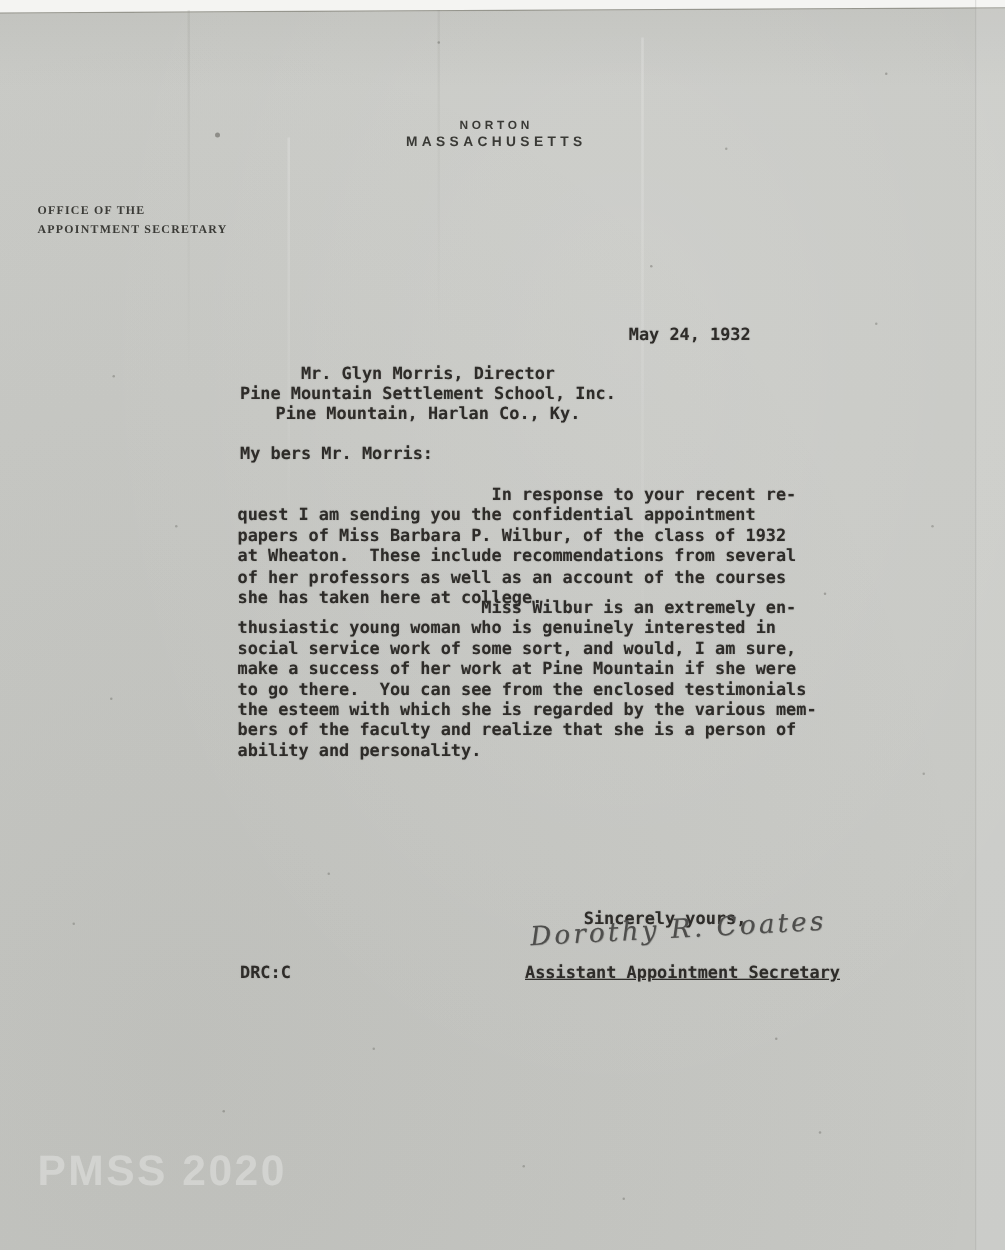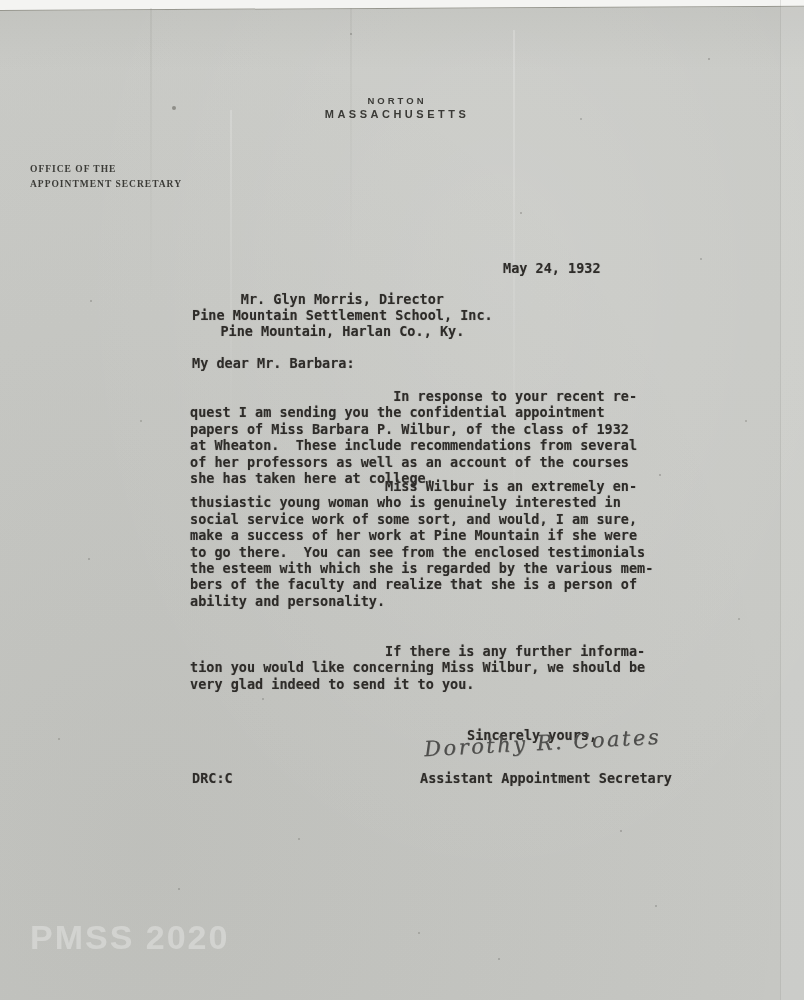--- a/index.html
+++ b/index.html
@@ -109,21 +109,21 @@
     line-height: 16.4px;
   }
   .date-line   { left: 503px; top: 240px; margin-top: 20px; }
   .recipient   { left: 192px; top: 291px; line-height: 16px; text-align: center; }
   .salutation  { left: 192px; top: 355px; }
   .para-1      { left: 190px; top: 388px; }
   .para-2      { left: 190px; top: 478px; }
   .para-3      { left: 190px; top: 643px; }
   .closing     { left: 467px; top: 711px; margin-top: 16px; }
   .initials    { left: 192px; top: 770px; }
-  .signer-title{ left: 420px; top: 770px; }
+  .signer-title{ left: 420px; top: 770px; text-decoration: underline; }
   
   .signature {
     position: absolute;
     left: 424px; top: 731px;
     font-family: "DejaVu Serif", serif;
     font-style: italic;
     font-size: 21px;
     letter-spacing: 2.5px;
     color: #4e4e4c;
     transform: rotate(-3deg);
@@ -160,39 +160,36 @@
     <div>OFFICE OF THE</div>
     <div>APPOINTMENT SECRETARY</div>
   </div>
 
   <div class="typed date-line">May 24, 1932</div>
 
   <div class="typed recipient">Mr. Glyn Morris, Director
 Pine Mountain Settlement School, Inc.
 Pine Mountain, Harlan Co., Ky.</div>
 
-  <div class="typed salutation">My dear Mr. Barbara:</div>
+  <div class="typed salutation">My bers Mr. Morris:</div>
 
   <div class="typed para-1">                         In response to your recent re-
 quest I am sending you the confidential appointment
 papers of Miss Barbara P. Wilbur, of the class of 1932
 at Wheaton.  These include recommendations from several
 of her professors as well as an account of the courses
 she has taken here at college.</div>
   <div class="typed para-2">                        Miss Wilbur is an extremely en-
 thusiastic young woman who is genuinely interested in
 social service work of some sort, and would, I am sure,
 make a success of her work at Pine Mountain if she were
 to go there.  You can see from the enclosed testimonials
 the esteem with which she is regarded by the various mem-
 bers of the faculty and realize that she is a person of
 ability and personality.</div>
-  <div class="typed para-3">                        If there is any further informa-
-tion you would like concerning Miss Wilbur, we should be
-very glad indeed to send it to you.</div>
 
   <div class="typed closing">Sincerely yours,</div>
 
   <div class="signature">Dorothy R. Coates</div>
 
   <div class="typed initials">DRC:C</div>
   <div class="typed signer-title">Assistant Appointment Secretary</div>
 
   <div class="watermark">PMSS 2020</div>
 

